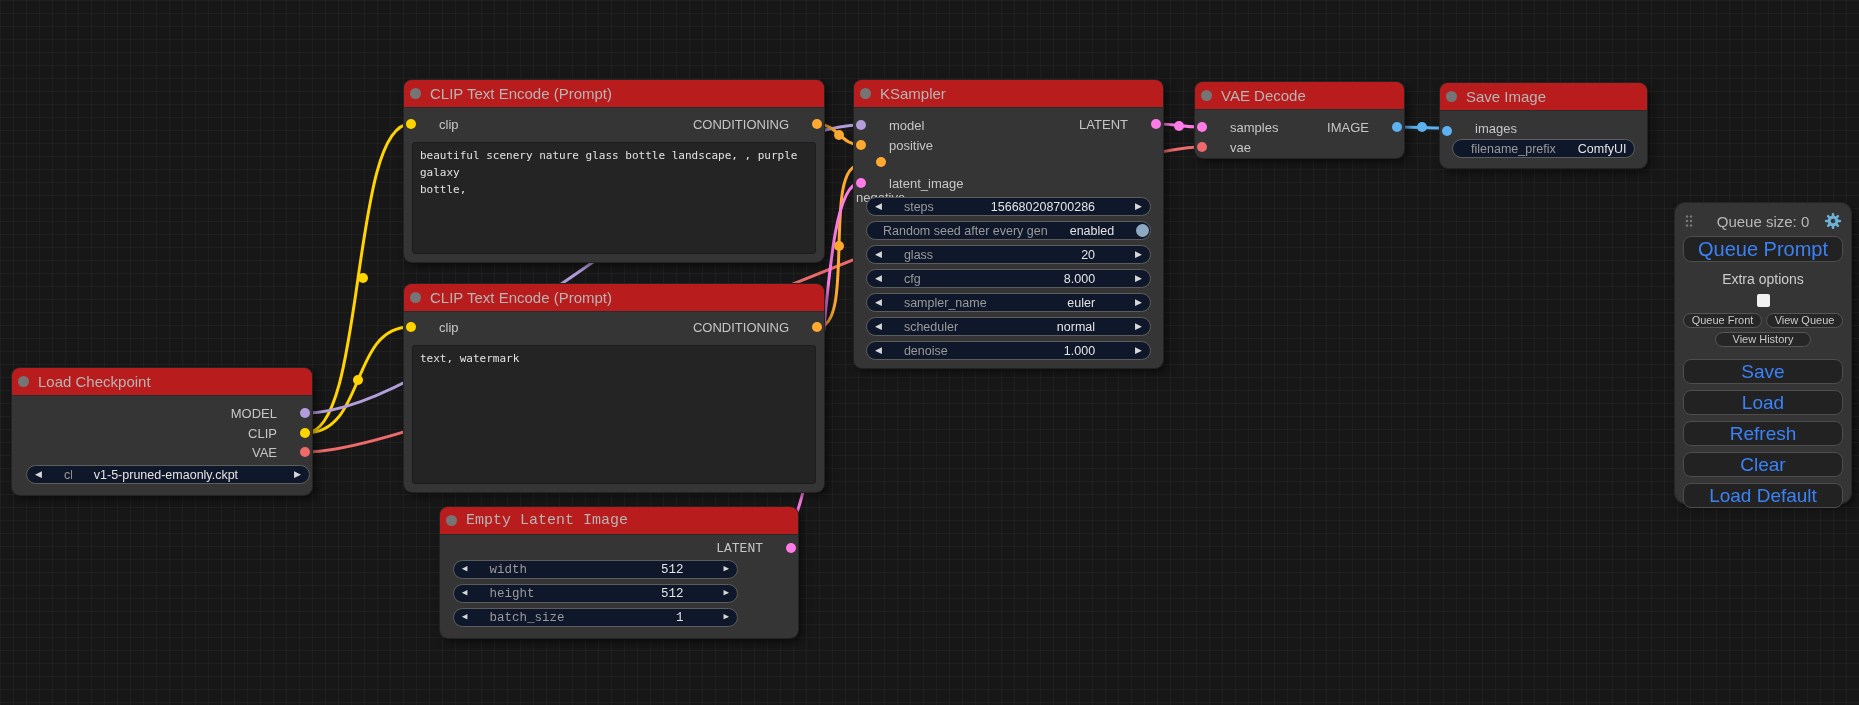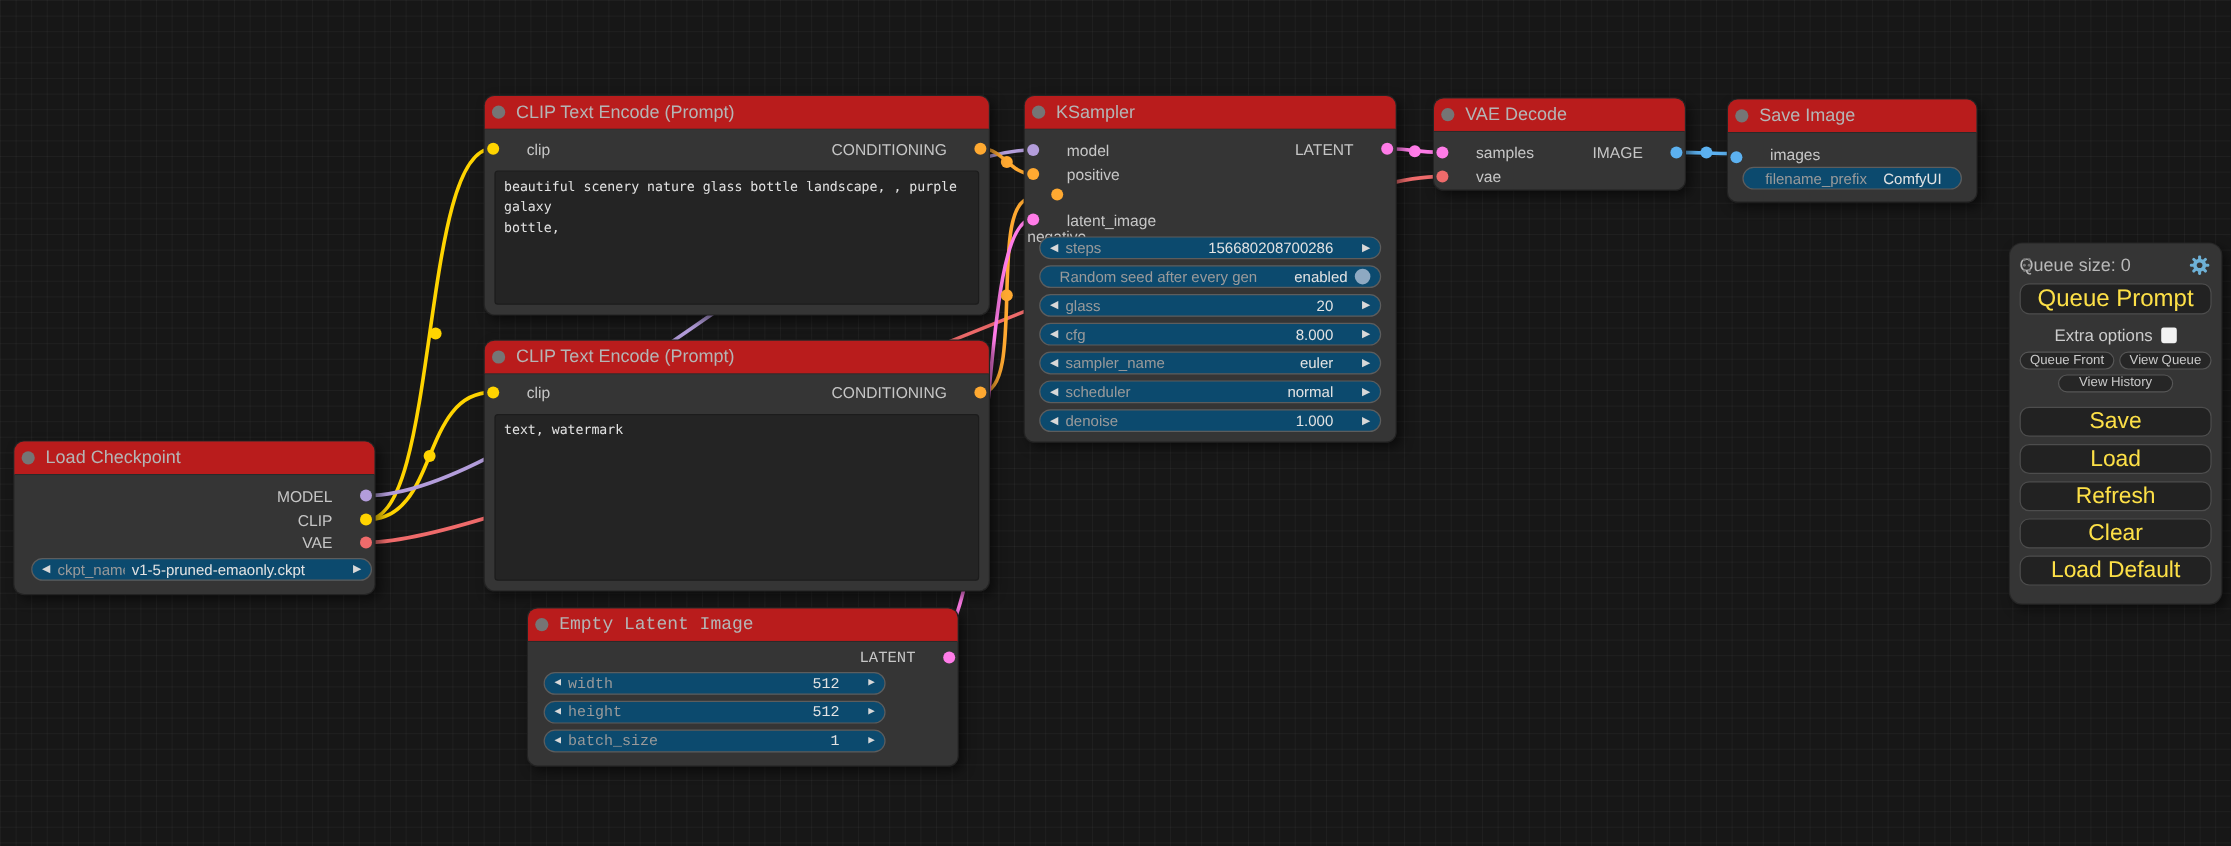--- a/index.html
+++ b/index.html
@@ -28,46 +28,46 @@
   .port { position:absolute; display:flex; align-items:center; gap:23px; height:16px; font-size:13px; color:#c6c6c6; white-space:nowrap; }
   .port-in { left:2px; }
   .port-out { right:2px; flex-direction:row; }
   .pdot { width:10px; height:10px; border-radius:50%; flex:0 0 auto; }
   .textarea {
     position:absolute; background:#242424; border:1px solid #1c1c1c; border-radius:3px;
     color:#e2e2e2; font-family:"DejaVu Sans Mono", monospace; font-size:11px; line-height:1.55;
     padding:4px 7px; white-space:pre-wrap; overflow:hidden;
   }
   .widget {
-    position:absolute; height:19px; background:#0c4a6e; border:1px solid #5d5d5d;
-    border-radius:10px; display:flex; align-items:center; padding:0 8px; gap:6px;
+    position:absolute; height:19px; background:#0f172a; border:1px solid #5d5d5d;
+    border-radius:10px; display:flex; align-items:center; padding:0 8px; gap:22px;
     font-size:12.5px; color:#9a9a9a; white-space:nowrap;
   }
   .widget .arrow { font-size:9px; color:#d8d8d8; line-height:1; cursor:pointer; }
   .widget .wlabel { flex:1 1 auto; overflow:hidden; }
   .widget .wlabel.centered { flex:0 0 auto; }
   .widget .wvalue { color:#e3e3e3; margin-left:auto; }
   .toggle-dot { width:13px; height:13px; border-radius:50%; flex:0 0 auto; }
   
   #queue-panel {
     position:absolute; z-index:3; left:1675px; top:203px; width:176px; height:300px;
     background:#353535; border-radius:10px; box-shadow:0 0 0 1px #262626, 4px 4px 10px rgba(0,0,0,0.5);
     padding:7px 8px 0 8px;
   }
-  .qp-header { position:relative; height:22px; display:flex; align-items:center; justify-content:flex-start; color:#b8b8b8; font-size:15px; }
+  .qp-header { position:relative; height:22px; display:flex; align-items:center; justify-content:center; color:#b8b8b8; font-size:15px; }
   .qp-handle { position:absolute; left:1px; top:4px; }
   .qp-gear { position:absolute; right:1px; top:2px; cursor:pointer; }
   .qp-btn {
     width:100%; background:#222222; border:1px solid #4d4d4d; border-radius:8px;
-    color:#fde047; text-align:center; cursor:pointer;
+    color:#3b82f6; text-align:center; cursor:pointer;
     font-family:"Liberation Sans", sans-serif;
   }
   .qp-big { height:26px; font-size:20px; line-height:24px; margin-top:4px; }
   .qp-action { height:25px; font-size:19px; line-height:23px; margin-top:6px; }
-  .qp-extra { display:flex; align-items:center; justify-content:center; gap:7px; margin-top:9px; font-size:14px; color:#cccccc; }
+  .qp-extra { display:flex; align-items:center; justify-content:center; gap:7px; margin-top:9px; font-size:14px; color:#cccccc;flex-direction:column; }
   .qp-checkbox { width:13px; height:13px; background:#f2f2f2; border-radius:2px; cursor:pointer; }
   .qp-pills { display:flex; gap:4px; margin-top:6px; }
   .qp-pill {
     flex:1 1 auto; height:15px; background:#262626; border:1px solid #565656; border-radius:8px;
     color:#c9c9c9; font-size:11px; line-height:13px; text-align:center; cursor:pointer; white-space:nowrap;
   }
   .qp-pill-row2 { display:flex; justify-content:center; margin-top:4px; }
   .qp-pill-row2 .qp-pill { flex:0 0 auto; width:96px; }
   .qp-gap { height:6px; }
 </style>

